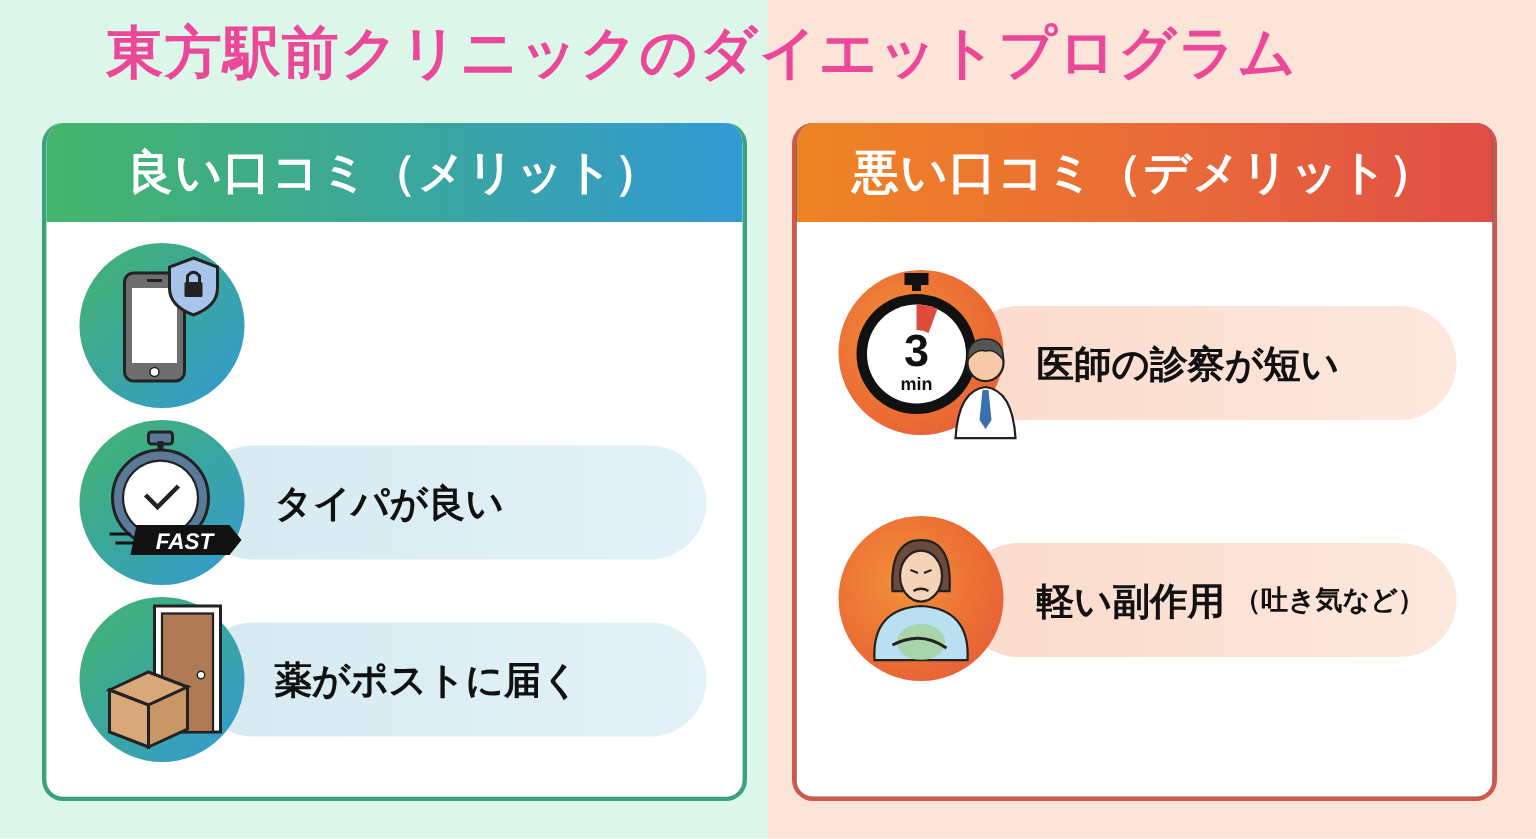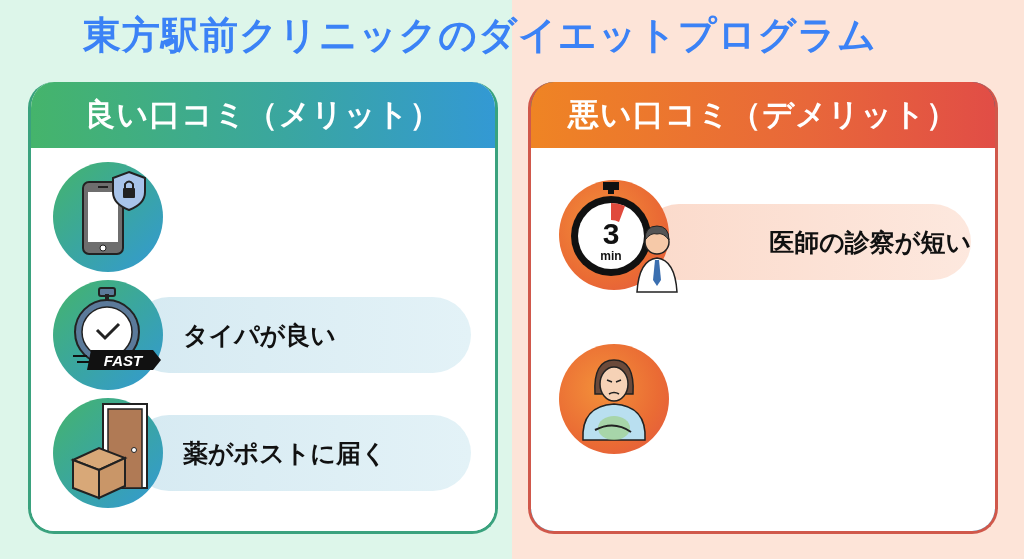--- a/index.html
+++ b/index.html
@@ -8,42 +8,42 @@
     font-family: "DejaVu Sans", "Liberation Sans", sans-serif;
     position: relative;
     background: linear-gradient(90deg, #ddf6ea 0%, #ddf6ea 50%, #fde4d8 50%, #fde4d8 100%);
   }
   .bg-round {
     position: absolute; left: 0; top: 0; width: 1024px; height: 559px;
     border-radius: 18px;
   }
   .title {
     position: absolute; left: 0; top: 10px; width: 936px; text-align: center;
-    font-size: 38px; font-weight: bold; color: #3b82f6; letter-spacing: 1px; margin-left: 12px;
+    font-size: 38px; font-weight: bold; color: #ec4899; letter-spacing: 1px;
   }
   .panel {
-    position: absolute; top: 82px; height: 452px; border-radius: 26px;
+    position: absolute; top: 82px; height: 452px; border-radius: 14px;
     overflow: hidden;
   }
   .panel.good { left: 28px; width: 470px; border: 3px solid #3aa27e; border-top: none; background: linear-gradient(180deg,#ffffff,#ffffff); }
   .panel.bad { left: 528px; width: 470px; border: 3px solid #d0584b; border-top: none; background: #0369a1; }
   .panel-header {
     height: 66px; display: flex; align-items: center; justify-content: center;
     font-size: 31px; font-weight: bold; color: #fff; letter-spacing: 1px;
   }
   .good .panel-header { background: linear-gradient(90deg, #45b46b 0%, #3aa6a0 55%, #3399d4 100%); }
   .bad .panel-header { background: linear-gradient(90deg, #ef8424 0%, #e8673a 60%, #e14d46 100%); }
   .panel-body { position: relative; height: 386px; background: #fff; }
   .item { position: absolute; left: 0; width: 100%; height: 110px; }
   .pill {
     position: absolute; height: 76px; border-radius: 38px;
     display: flex; align-items: center; font-size: 25px; font-weight: bold; color: #111;
   }
   .good .pill { left: 100px; width: 340px; background: linear-gradient(90deg,#d6eaf2,#e3f2f7); padding-left: 52px; }
-  .bad .pill { left: 110px; width: 330px; background: linear-gradient(90deg,#fbdacb,#fde8de); padding-left: 50px; justify-content: flex-end; }
+  .bad .pill { left: 110px; width: 330px; background: linear-gradient(90deg,#fbdacb,#fde8de); padding-left: 50px; }
   .pill .small { font-size: 18px; margin-left: 6px; }
   .icon-circle {
     position: absolute; width: 110px; height: 110px; border-radius: 50%;
   }
   .good .icon-circle { left: 22px; background: linear-gradient(135deg, #45b46b 0%, #3aa6a0 50%, #3399d4 100%); }
   .bad .icon-circle { left: 28px; background: radial-gradient(circle at 40% 40%, #f3913a 0%, #ea6b34 60%, #e25540 100%); }
   .icon-circle svg { position: absolute; left: 0; top: 0; }
 </style>
 </head>
 <body>
@@ -127,20 +127,24 @@
           <text x="52" y="80" font-size="12" font-weight="bold" fill="#111" text-anchor="middle" font-family="Liberation Sans, sans-serif">min</text>
           <circle cx="98" cy="62" r="12" fill="#f6c9a8" stroke="#222" stroke-width="1.5"></circle>
           <path d="M86 60 Q86 46 98 46 Q110 46 110 60 Q104 52 98 54 Q92 52 86 60 Z" fill="#555" stroke="#222"></path>
           <path d="M78 112 Q80 80 98 78 Q116 80 118 112 Z" fill="#fff" stroke="#222" stroke-width="1.5"></path>
           <polygon points="96,80 100,80 102,100 98,106 94,100" fill="#3b6fb0"></polygon>
         </svg>
       </div>
     </div>
 
     <div class="item" style="top:196px;">
+      <div class="pill" style="top:18px;">
+        <span>軽い副作用</span>
+        <span class="small">（吐き気など）</span>
+      </div>
       <div class="icon-circle">
         <svg width="110" height="110" viewBox="0 0 110 110">
           <path d="M36 50 Q34 16 55 16 Q76 16 74 50 Z" fill="#6b4a3a" stroke="#222" stroke-width="1.5"></path>
           <ellipse cx="55" cy="40" rx="14" ry="17" fill="#f6d2b6" stroke="#222" stroke-width="1.5"></ellipse>
           <path d="M48 36 l5 2 M62 36 l-5 2" stroke="#222" stroke-width="1.5"></path>
           <path d="M50 50 Q55 47 60 50" fill="none" stroke="#222" stroke-width="1.5"></path>
           <path d="M24 96 Q22 62 55 60 Q88 62 86 96 Z" fill="#b9dff0" stroke="#222" stroke-width="1.5"></path>
           <ellipse cx="55" cy="84" rx="16" ry="12" fill="#9fd08a" opacity="0.7"></ellipse>
           <path d="M36 86 Q55 76 72 88" fill="none" stroke="#222" stroke-width="2"></path>
         </svg>

